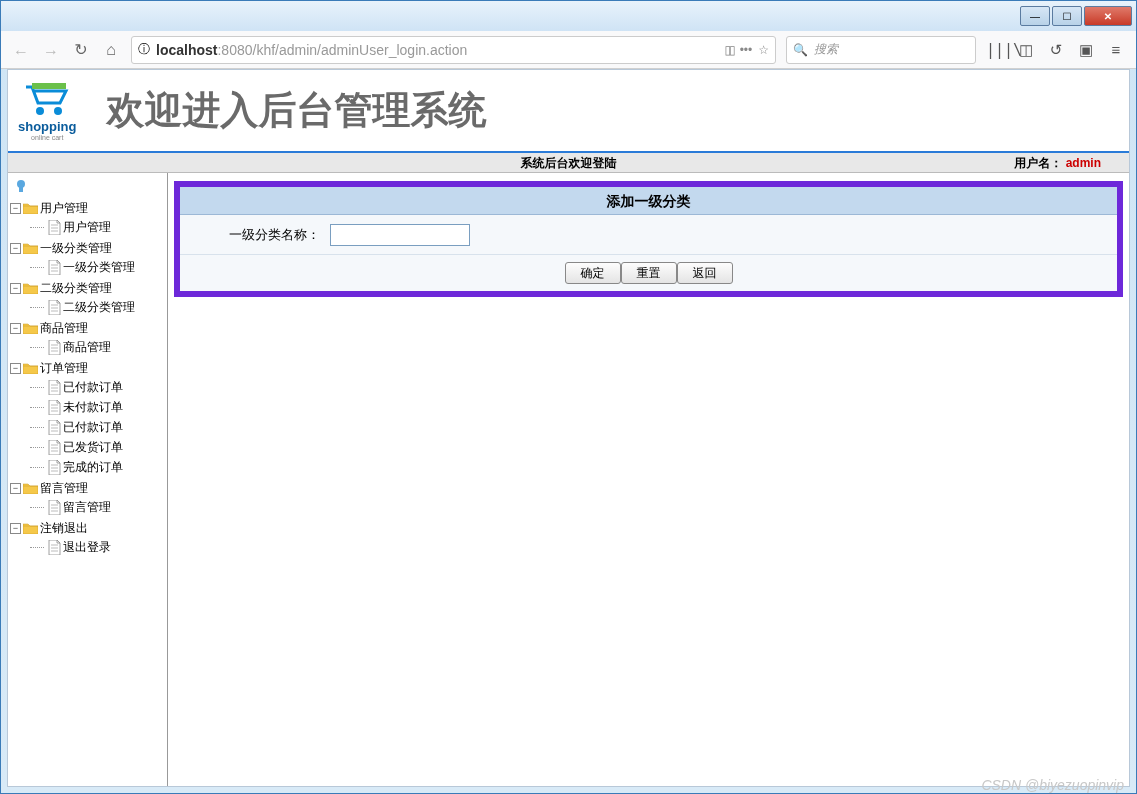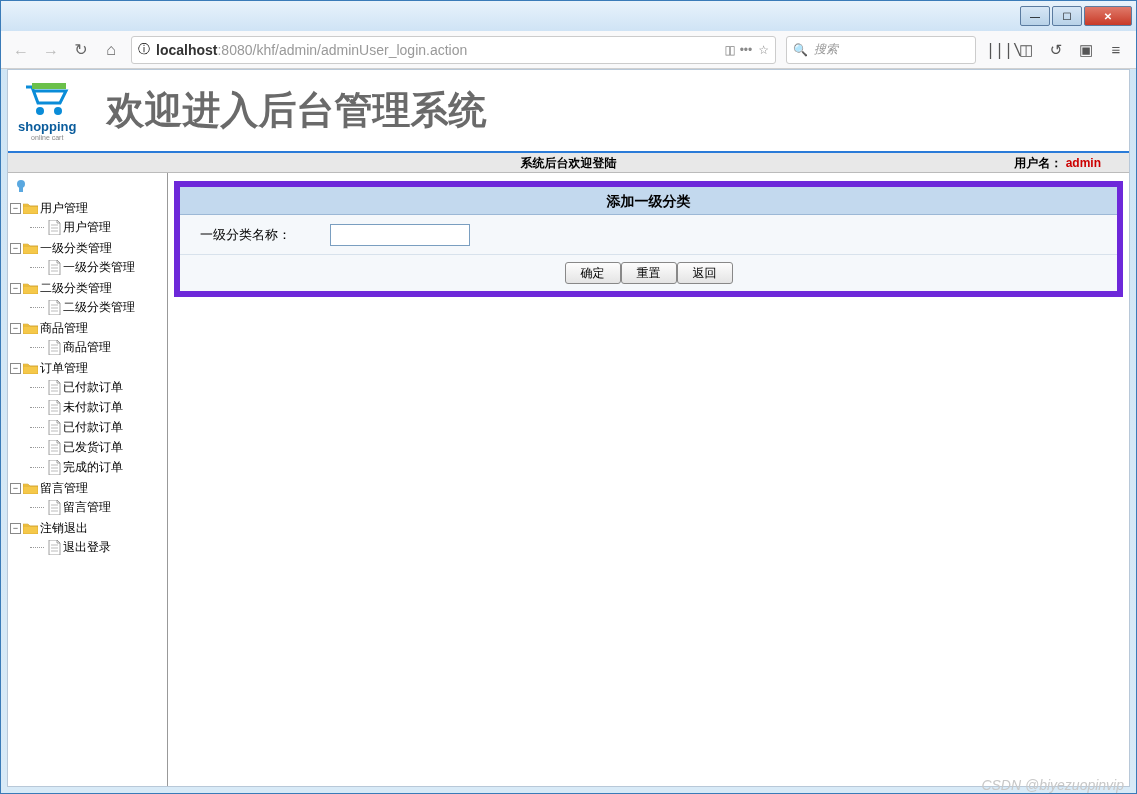--- a/index.html
+++ b/index.html
@@ -51,21 +51,21 @@
 .tree-node { display: flex; align-items: center; gap: 2px; cursor: pointer; line-height: 18px; }
 .tree-children { list-style: none; padding-left: 20px; }
 .tree-children .tree-node { padding-left: 0; }
 .toggle-box { width: 11px; height: 11px; border: 1px solid #888; display: inline-flex; align-items: center; justify-content: center; font-size: 9px; line-height: 1; color: #444; background: #fff; }
 .dotted-branch { display: inline-block; width: 14px; border-bottom: 1px dotted #999; margin-right: 2px; vertical-align: middle; }
 
 .workspace { flex: 1; padding: 8px 6px; }
 .form-panel { border: 6px solid #6d28d9; }
 .form-title { background: #c3d9ee; text-align: center; font-weight: bold; font-size: 14px; height: 28px; line-height: 28px; border-bottom: 1px solid #9cb8d6; }
 .form-row { display: flex; align-items: center; height: 40px; padding: 0 20px; background: #f5f8fb; border-bottom: 1px solid #d8e2ec; }
-.form-label { width: 130px; text-align: left; padding-right: 10px; font-size: 13px; }
+.form-label { width: 130px; text-align: right; padding-right: 10px; font-size: 13px; }
 .form-input { width: 140px; height: 22px; border: 1px solid #7a9ec0; padding: 0 4px; }
 .form-buttons { height: 36px; display: flex; align-items: center; justify-content: center; background: #f5f8fb; }
 .btn { min-width: 56px; height: 22px; border: 1px solid #888; border-radius: 3px; background: linear-gradient(#fdfdfd,#e4e4e4); cursor: pointer; font-size: 12px; padding: 0 10px; }
 
 .watermark { position: absolute; right: 12px; bottom: 0; color: #c8c8c8; font-size: 14px; font-style: italic; pointer-events: none; }
 
 .folder-icon { width: 15px; height: 12px; display: inline-block; }
 .page-icon { width: 13px; height: 15px; display: inline-block; }
 </style>
 </head>

